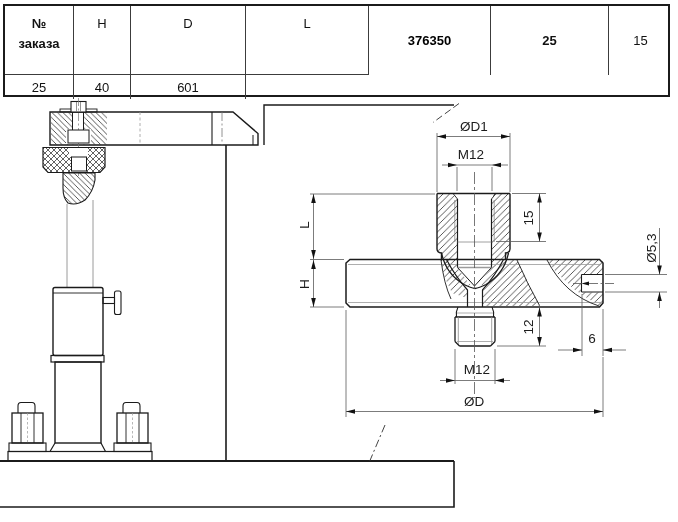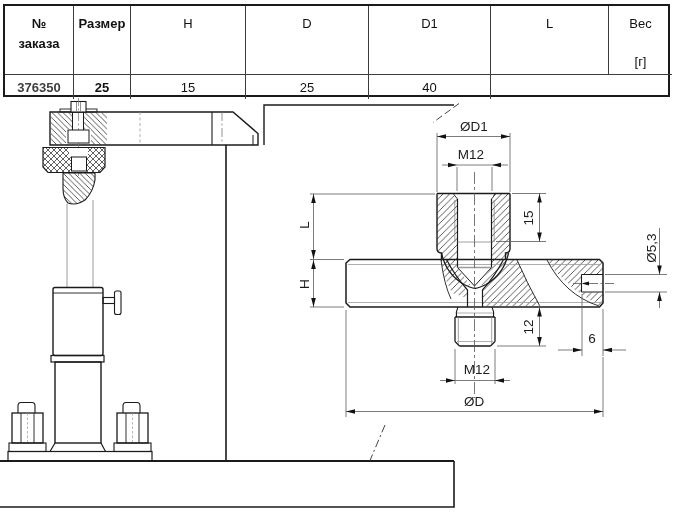--- a/index.html
+++ b/index.html
@@ -225,39 +225,30 @@
       <text x="474" y="406" text-anchor="middle">ØD</text>
     </g>
   </g>
 </svg>
 
   <div class="spec">
     <div class="cell hd b">
       <span>№</span>
       <span>заказа</span>
     </div>
-    <div class="cell hd b">
-      <span>Размер</span>
-    </div>
     <div class="cell hd">
       <span>H</span>
     </div>
     <div class="cell hd">
       <span>D</span>
     </div>
     <div class="cell hd">
-      <span>D1</span>
-    </div>
-    <div class="cell hd">
       <span>L</span>
     </div>
-    <div class="cell hd">
-      <span>Вес</span>
-      <span class="unit">[г]</span>
-    </div>
-    <div class="cell dr accent" style="color:#404040;">376350</div>
+    <div class="cell dr accent" style="color:#000000;">376350</div>
     <div class="cell dr b">25</div>
     <div class="cell dr">15</div>
     <div class="cell dr">25</div>
     <div class="cell dr">40</div>
+    <div class="cell dr">601</div>
   </div>
 
 </div>
 
 </body></html>

